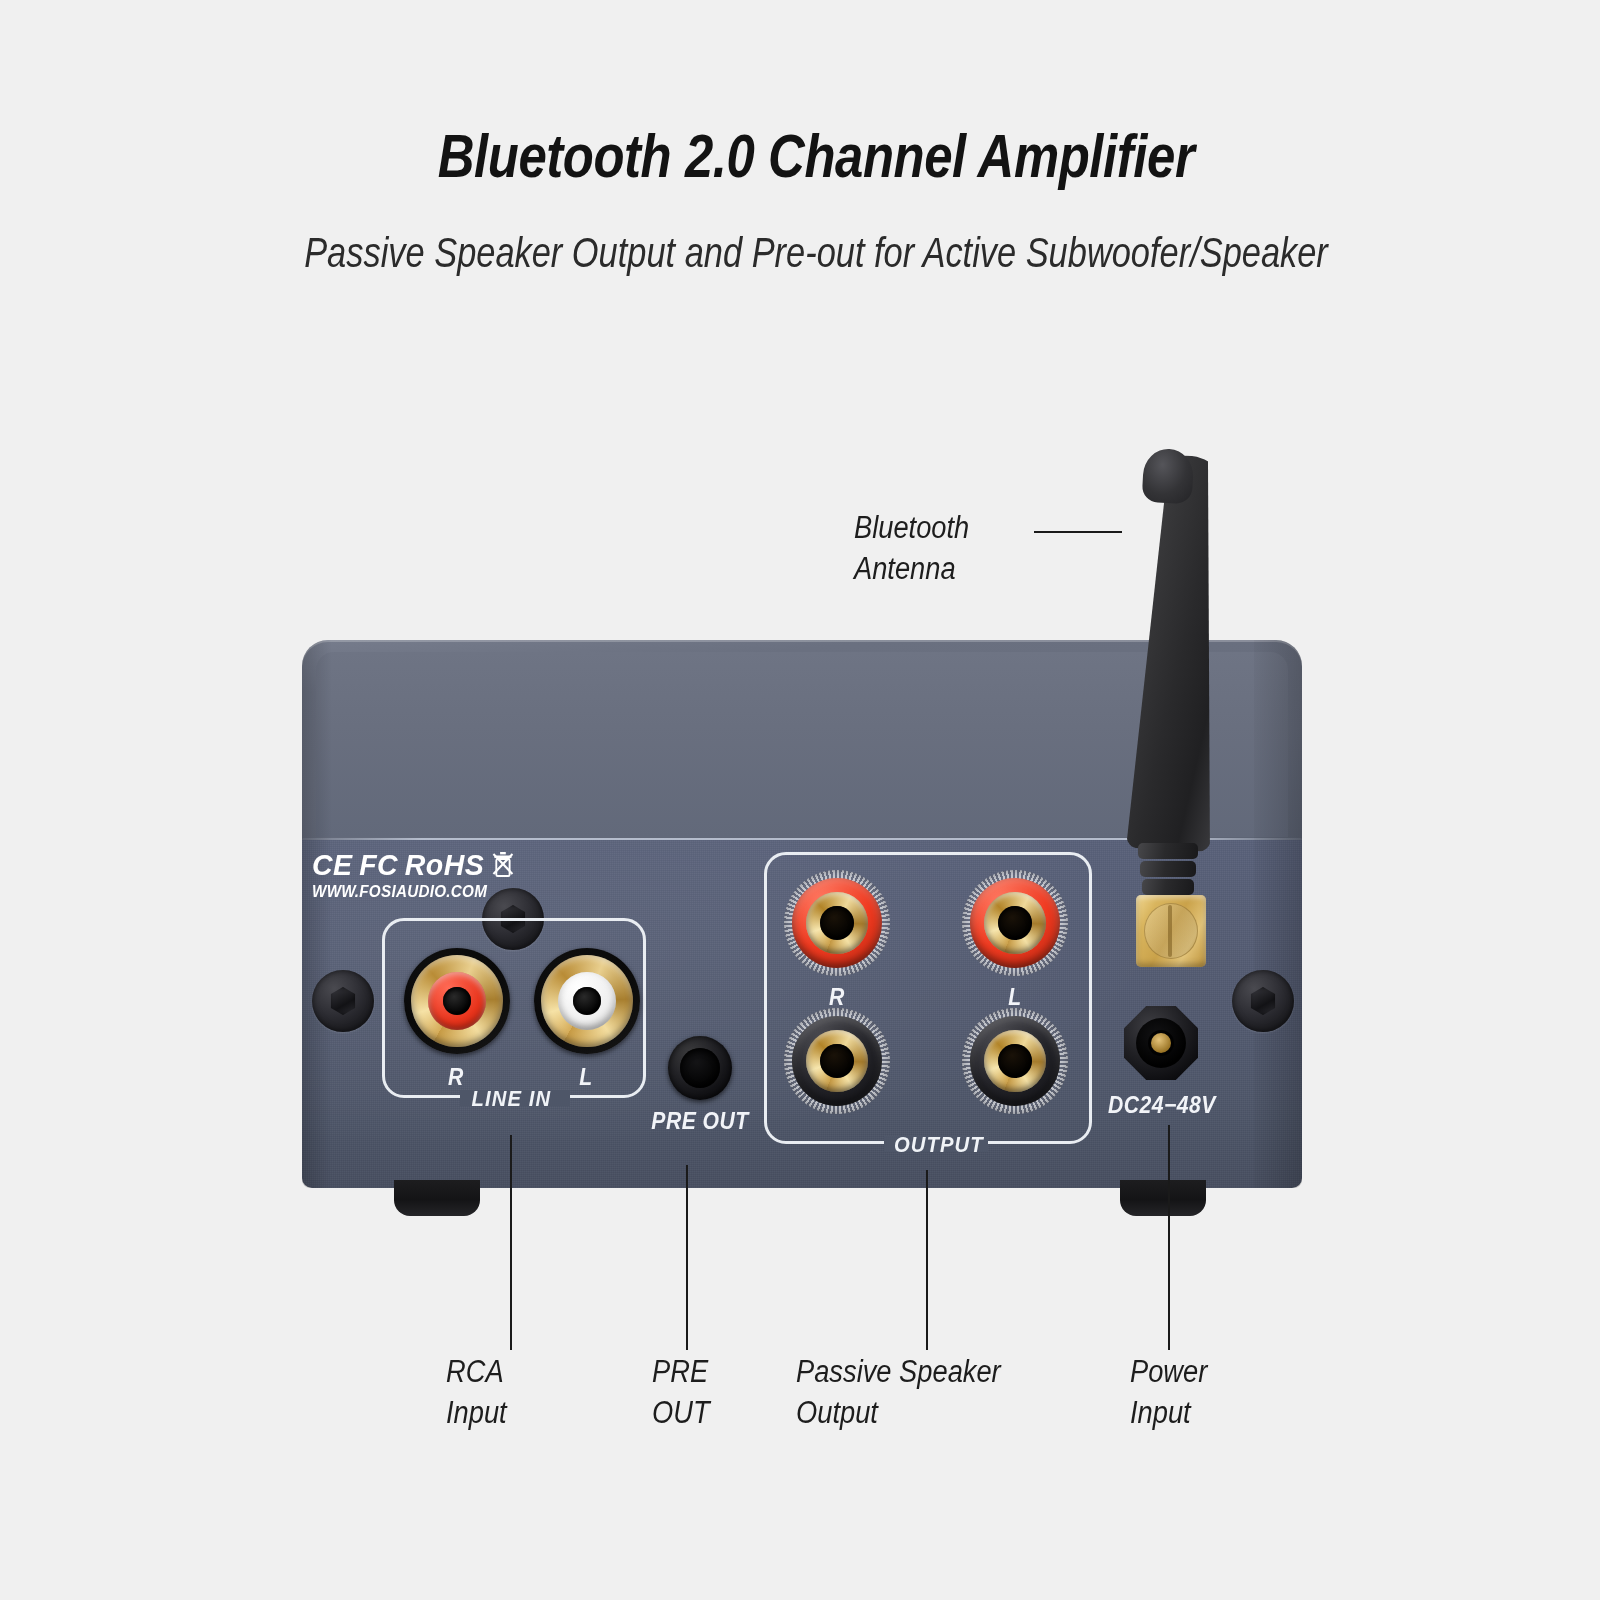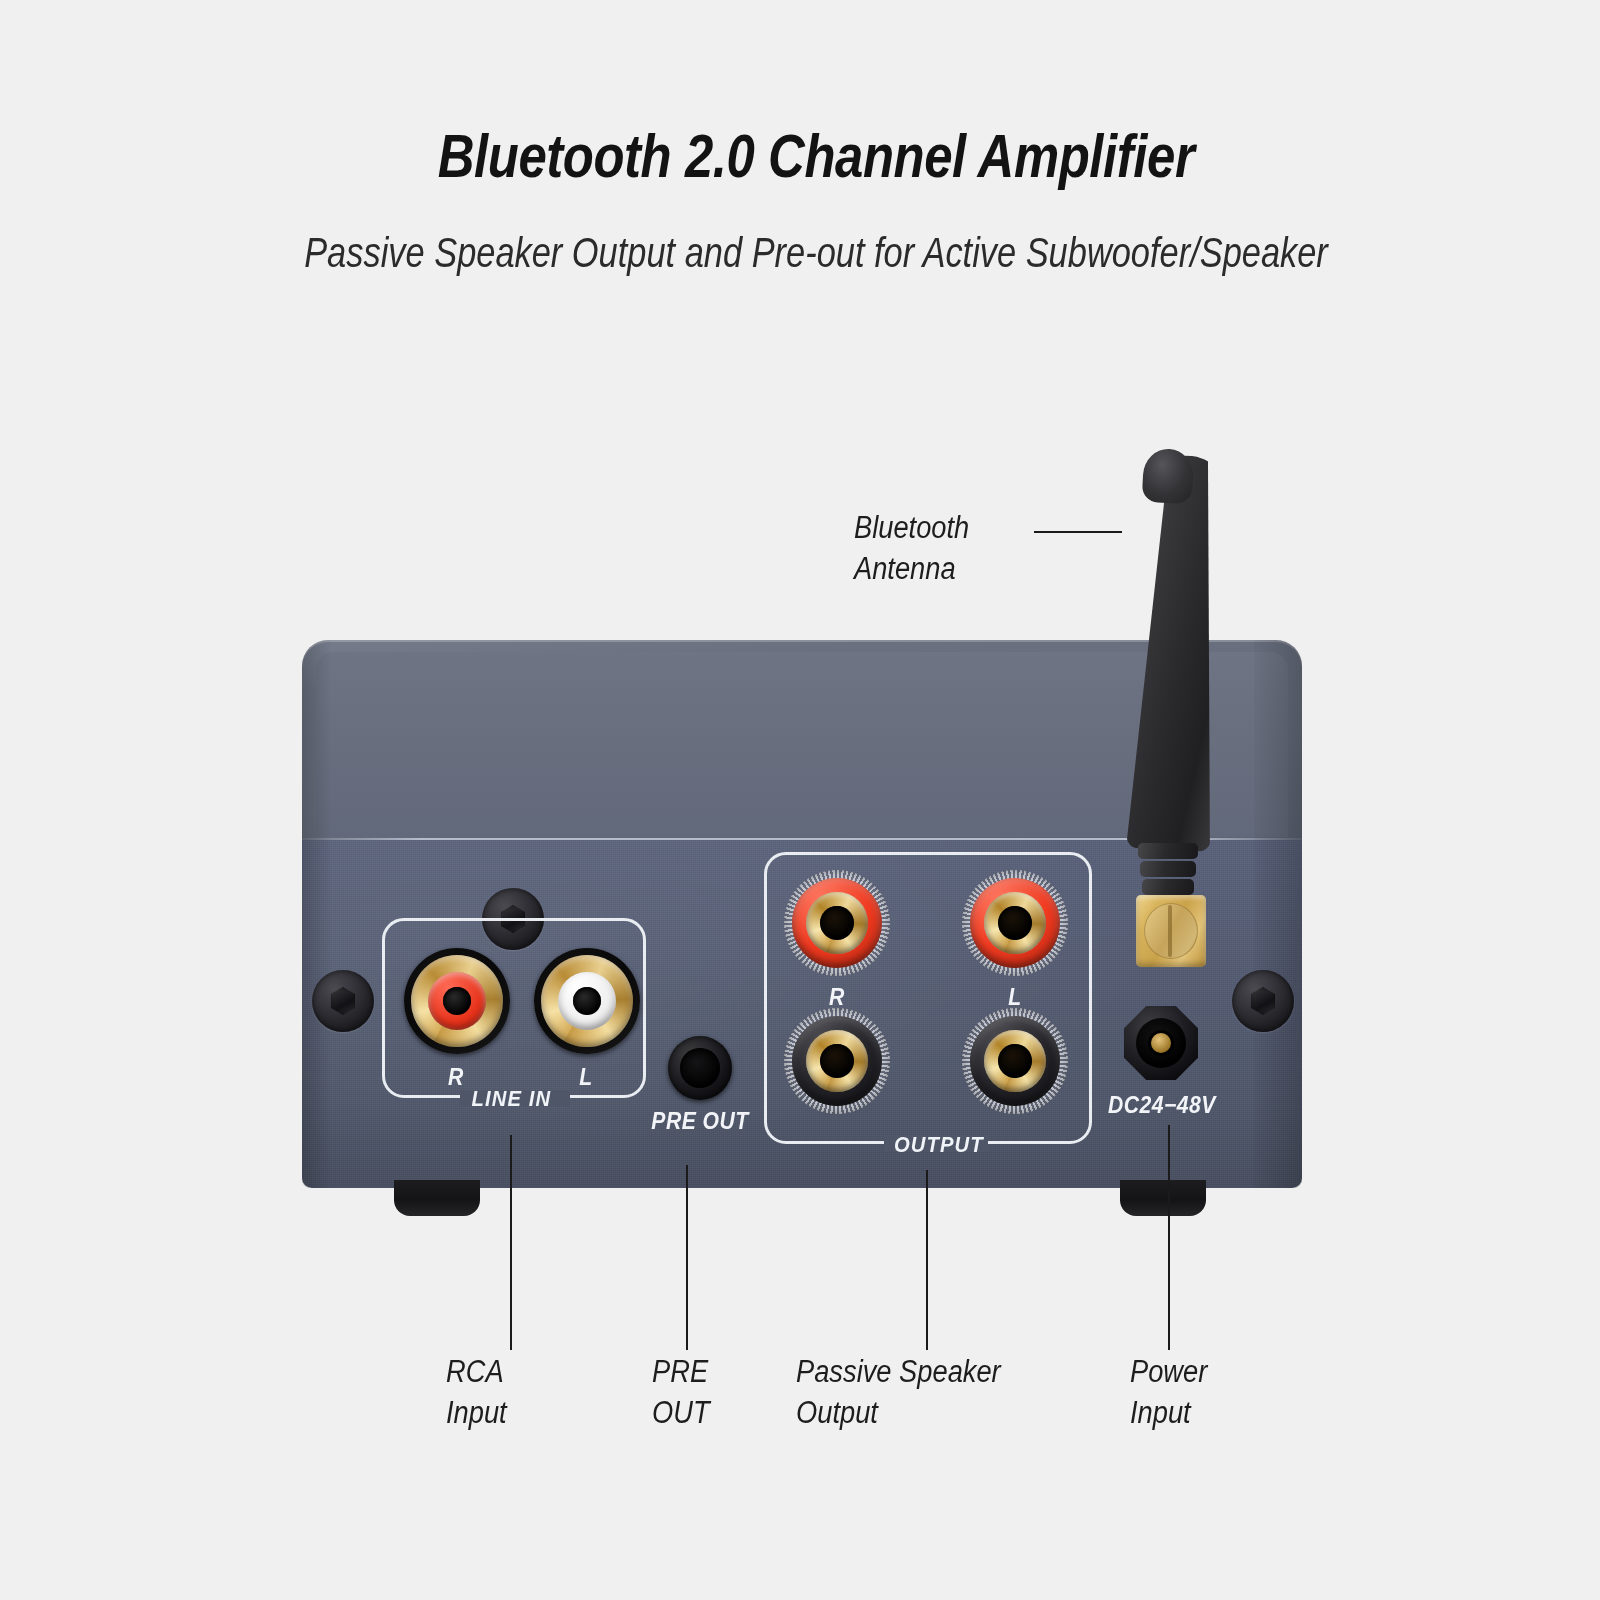--- a/index.html
+++ b/index.html
@@ -311,20 +311,37 @@
     </div>
     <div id="bevel"></div>
 
     <div id="rear"></div>
     <div id="left-wrap"></div>
     <div id="right-wrap"></div>
 
     <div class="foot" style="left:92px;"></div>
     <div class="foot" style="left:818px;"></div>
 
+    <div id="cert" style="left:10px;top:208px;">
+      <div class="line1">
+        <span>CE</span>
+        <span>FC</span>
+        <span>RoHS</span>
+        <span style="display:inline-block;width:26px;height:30px;position:relative;">
+          <svg width="26" height="30" viewBox="0 0 26 30" aria-hidden="true">
+            <rect x="6" y="9" width="14" height="17" rx="1.5" fill="none" stroke="#fff" stroke-width="2"></rect>
+            <rect x="4" y="5.5" width="18" height="2.6" fill="#fff"></rect>
+            <rect x="10" y="2" width="6" height="2.4" fill="#fff"></rect>
+            <line x1="3" y1="4" x2="23" y2="24" stroke="#fff" stroke-width="2.2"></line>
+            <line x1="23" y1="4" x2="3" y2="24" stroke="#fff" stroke-width="2.2"></line>
+          </svg>
+        </span>
+      </div>
+      <div class="line2">WWW.FOSIAUDIO.COM</div>
+    </div>
 
     <div class="screw" style="left:10px;top:330px;">
         <div class="hex"></div>
       </div>
     <div class="screw" style="left:180px;top:248px;">
         <div class="hex"></div>
       </div>
     <div class="screw" style="left:930px;top:330px;">
         <div class="hex"></div>
       </div>

